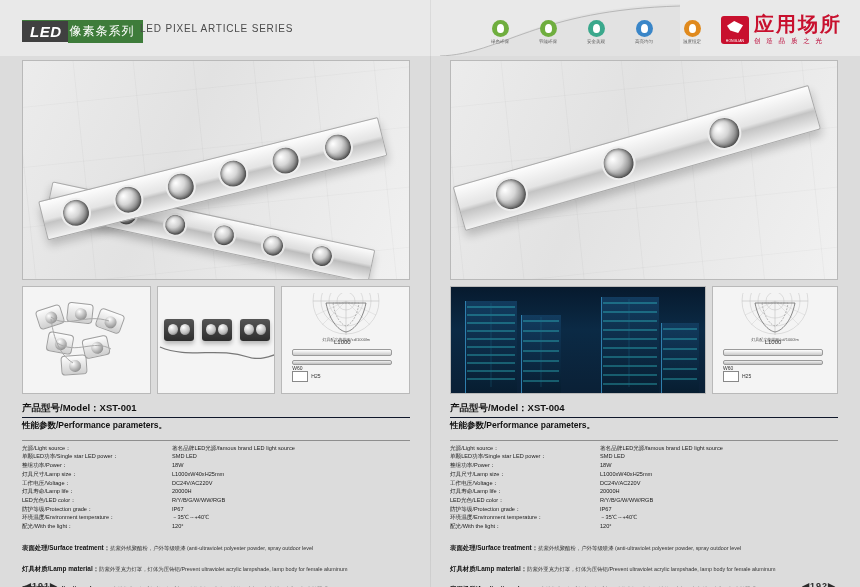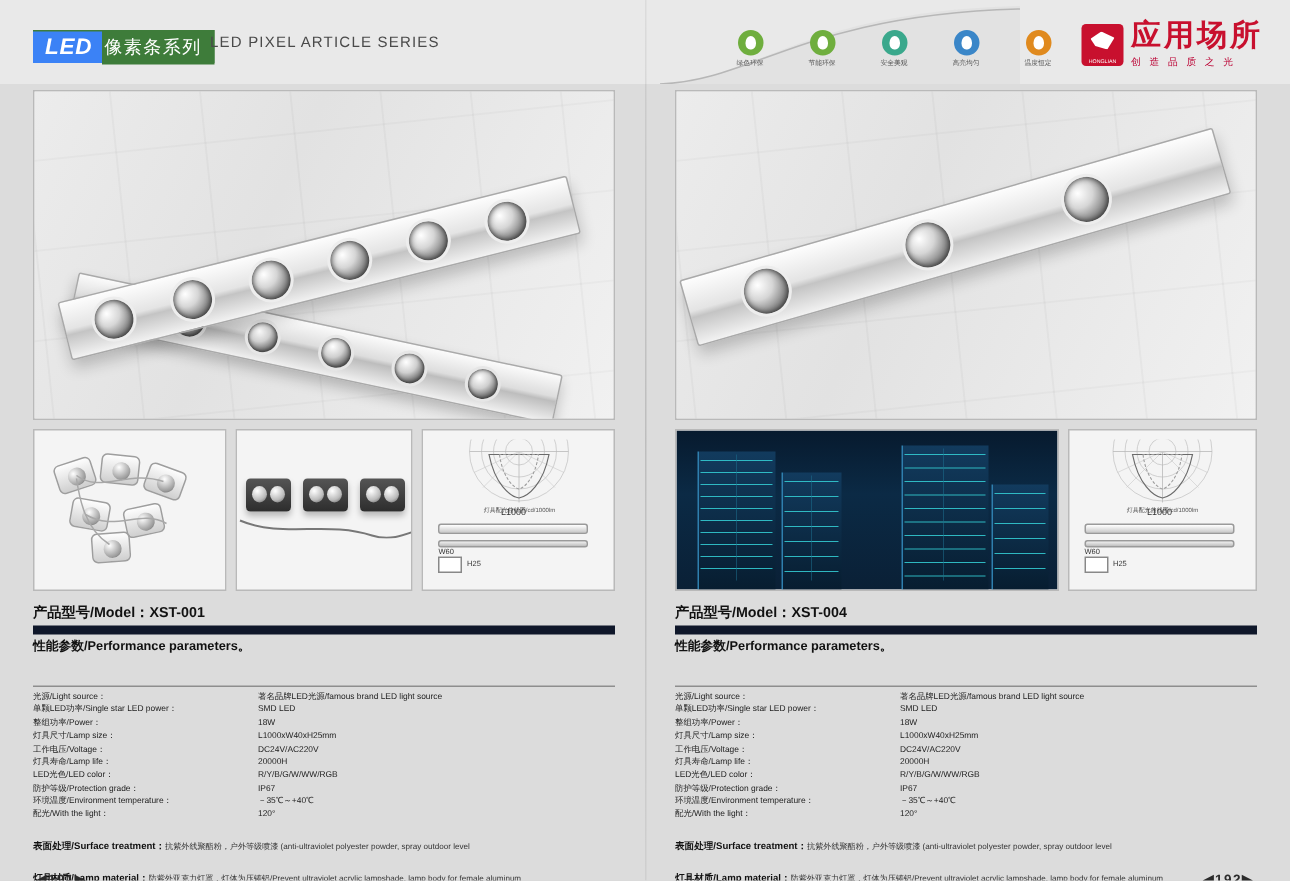--- a/index.html
+++ b/index.html
@@ -23,21 +23,21 @@
     background: #e9e9e9;
   }
   .logo-block {
     position: absolute; left: 22px; top: 20px;
     display: flex; align-items: center;
     background: #3e7c3a;
     height: 22px;
     padding: 0 0 0 0;
   }
   .logo-led {
-    background: #3b82f6;
+    background: #404040;
     color: #fff;
     font-weight: bold;
     font-size: 15px;
     font-style: italic;
     padding: 2px 6px 2px 8px;
     letter-spacing: 0.5px;
   }
   .logo-cn {
     background: #3e7c3a;
     color: #fff;
@@ -257,25 +257,25 @@
     position: absolute; left: 10px; top: 84px;
     width: 16px; height: 11px; border: 1px solid #888; background: #fff;
   }
   .wlabel { position: absolute; left: 10px; top: 78px; font-size: 5px; color: #333; }
   .hlabel { position: absolute; left: 29px; top: 86px; font-size: 5px; color: #333; }
 
   
   .spec { margin-top: 8px; width: 388px; }
   .spec .model {
     font-size: 9.5px; font-weight: bold; color: #111;
-    border-bottom: 6px solid #0f172a; padding-bottom: 2px;
+    border-bottom: 1px solid #0f172a; padding-bottom: 2px;
   }
   .spec .params-title {
     font-size: 8.5px; font-weight: bold; color: #111;
-    margin-top: 2px; padding-bottom: 20px;
+    margin-top: 2px; padding-bottom: 8px;
     border-bottom: 1px solid #8e8e8e;
   }
   .spec table { width: 100%; border-collapse: collapse; margin-top: 3px; }
   .spec td {
     font-size: 5.6px; color: #222; padding: 0.6px 0;
     vertical-align: top; line-height: 1.35;
   }
   .spec td.k { width: 150px; }
   .notes { margin-top: 5px; }
   .notes .nrow { margin-bottom: 2.5px; }

